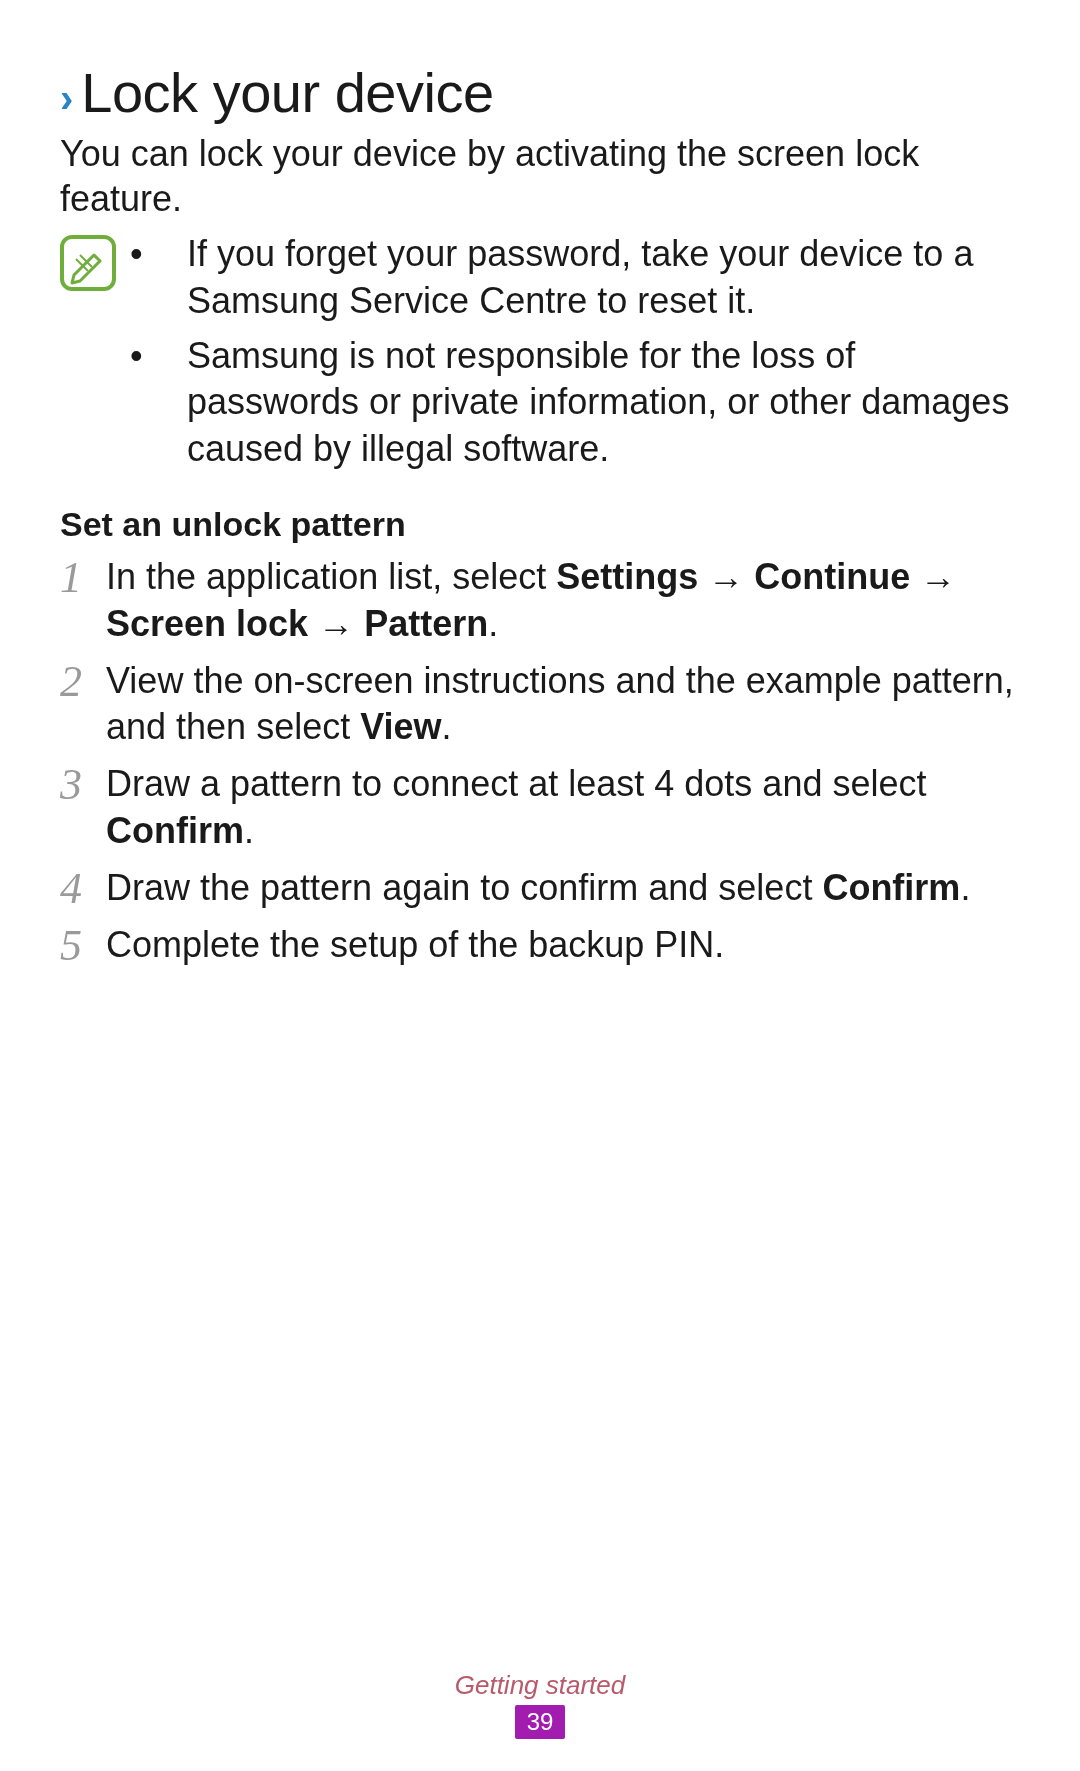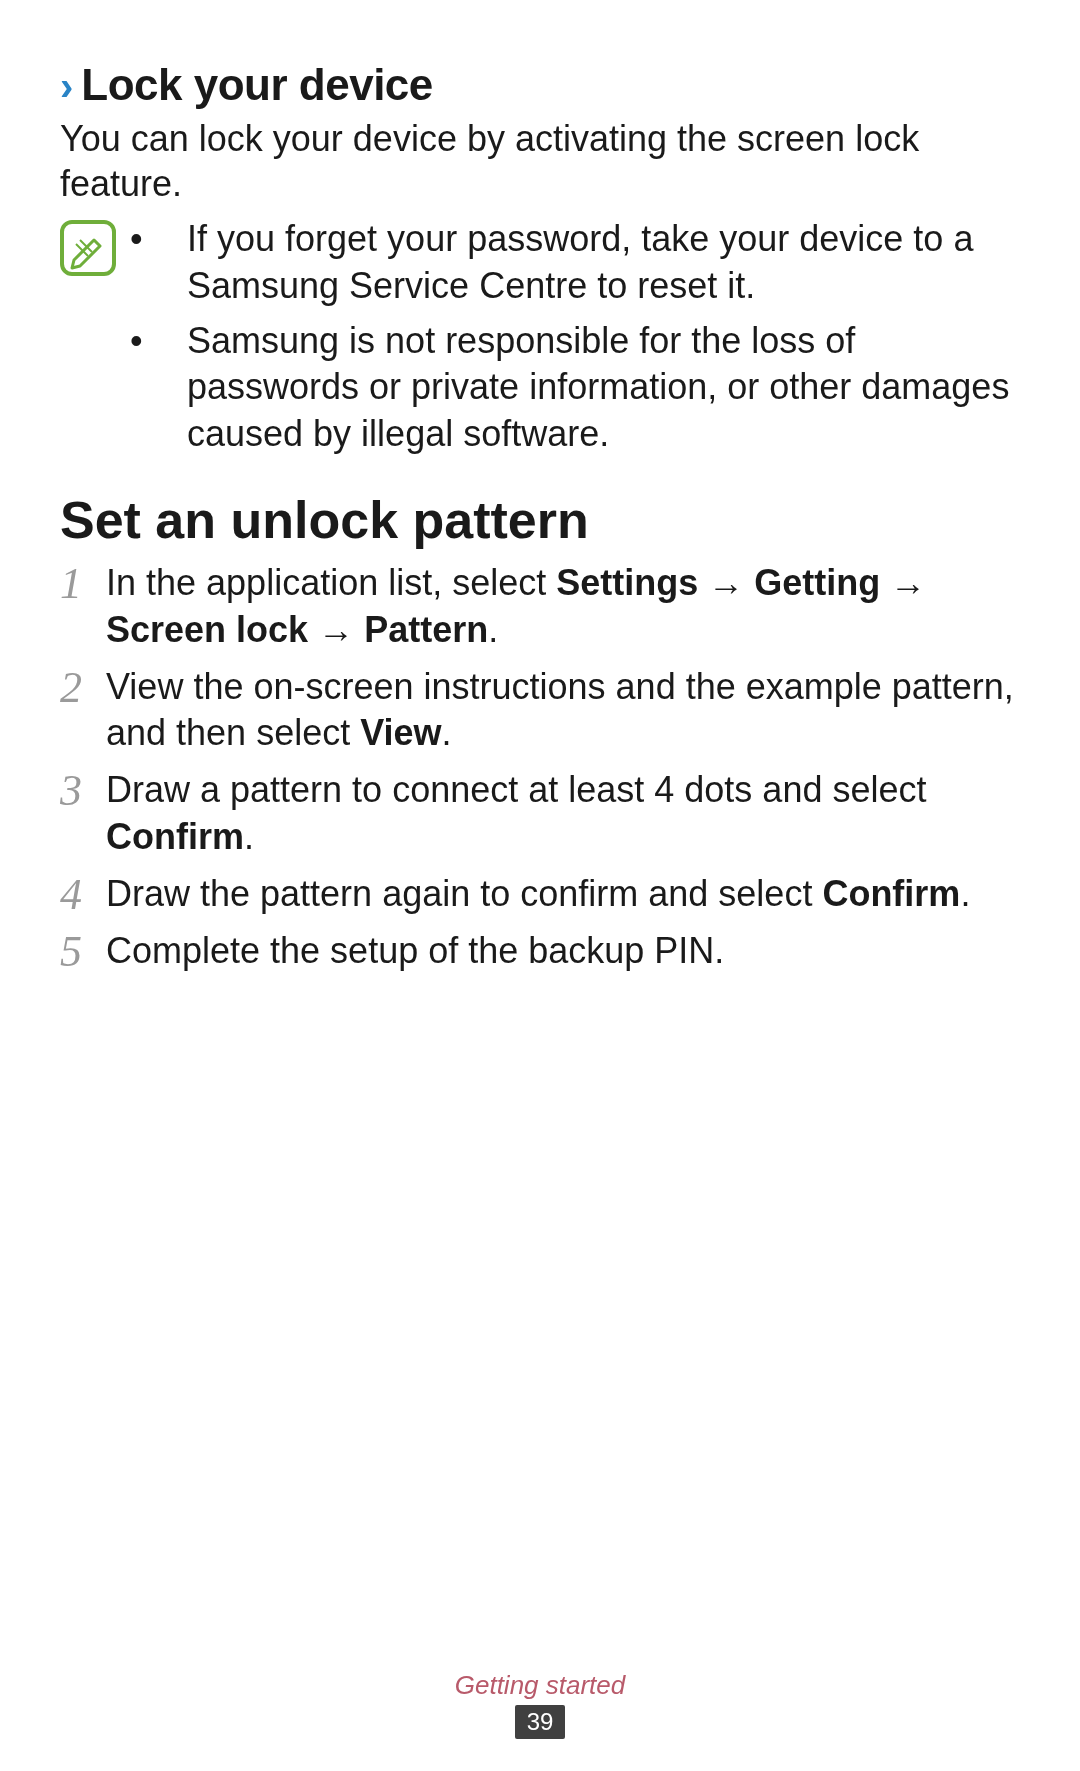--- a/index.html
+++ b/index.html
@@ -22,22 +22,22 @@
     margin-bottom: 2px;
   }
   .chev {
     color: #2a84c6;
     font-weight: 700;
     font-size: 40px;
     margin-right: 8px;
     line-height: 1;
   }
   .h1 {
-    font-size: 44px;
-    font-weight: 700;
+    font-size: 56px;
+    font-weight: 400;
     letter-spacing: -0.5px;
   }
   .intro {
     font-size: 36px;
     line-height: 1.25;
     margin: 6px 0 0 0;
   }
   .note-row {
     display: flex;
     align-items: flex-start;
@@ -69,21 +69,21 @@
     flex: 0 0 auto;
     width: 28px;
     font-size: 36px;
     line-height: 1.3;
   }
   ul.bullets li .txt {
     flex: 1 1 auto;
     margin-left: 29px;
   }
   .subheading {
-    font-size: 52px;
+    font-size: 34px;
     font-weight: 700;
     margin: 20px 0 10px 0;
   }
   .steps {
     margin: 0;
     padding: 0;
     list-style: none;
   }
   .steps li {
     display: flex;
@@ -114,21 +114,21 @@
     text-align: center;
   }
   .footer-label {
     font-style: italic;
     color: #b85a6a;
     font-size: 26px;
     margin-bottom: 4px;
   }
   .page-num {
     display: inline-block;
-    background: #404040;
+    background: #a21caf;
     color: #fff;
     font-size: 24px;
     padding: 3px 12px;
     border-radius: 2px;
     font-style: normal;
   }
 </style>
 </head>
 <body>
 
@@ -162,21 +162,21 @@
         </li>
       </ul>
     </div>
   </div>
 
   <div class="subheading">Set an unlock pattern</div>
 
   <ol class="steps" id="steps">
       <li>
         <span class="num">1</span>
-        <span class="txt"><span>In the application list, select </span><b>Settings</b><span> → </span><b>Getting</b><span> → </span><b>Screen lock</b><span> → </span><b>Pattern</b><span>.</span></span>
+        <span class="txt"><span>In the application list, select </span><b>Settings</b><span> → </span><b>Continue</b><span> → </span><b>Screen lock</b><span> → </span><b>Pattern</b><span>.</span></span>
       </li>
       <li>
         <span class="num">2</span>
         <span class="txt"><span>View the on-screen instructions and the example pattern, and then select </span><b>View</b><span>.</span></span>
       </li>
       <li>
         <span class="num">3</span>
         <span class="txt"><span>Draw a pattern to connect at least 4 dots and select </span><b>Confirm</b><span>.</span></span>
       </li>
       <li>

